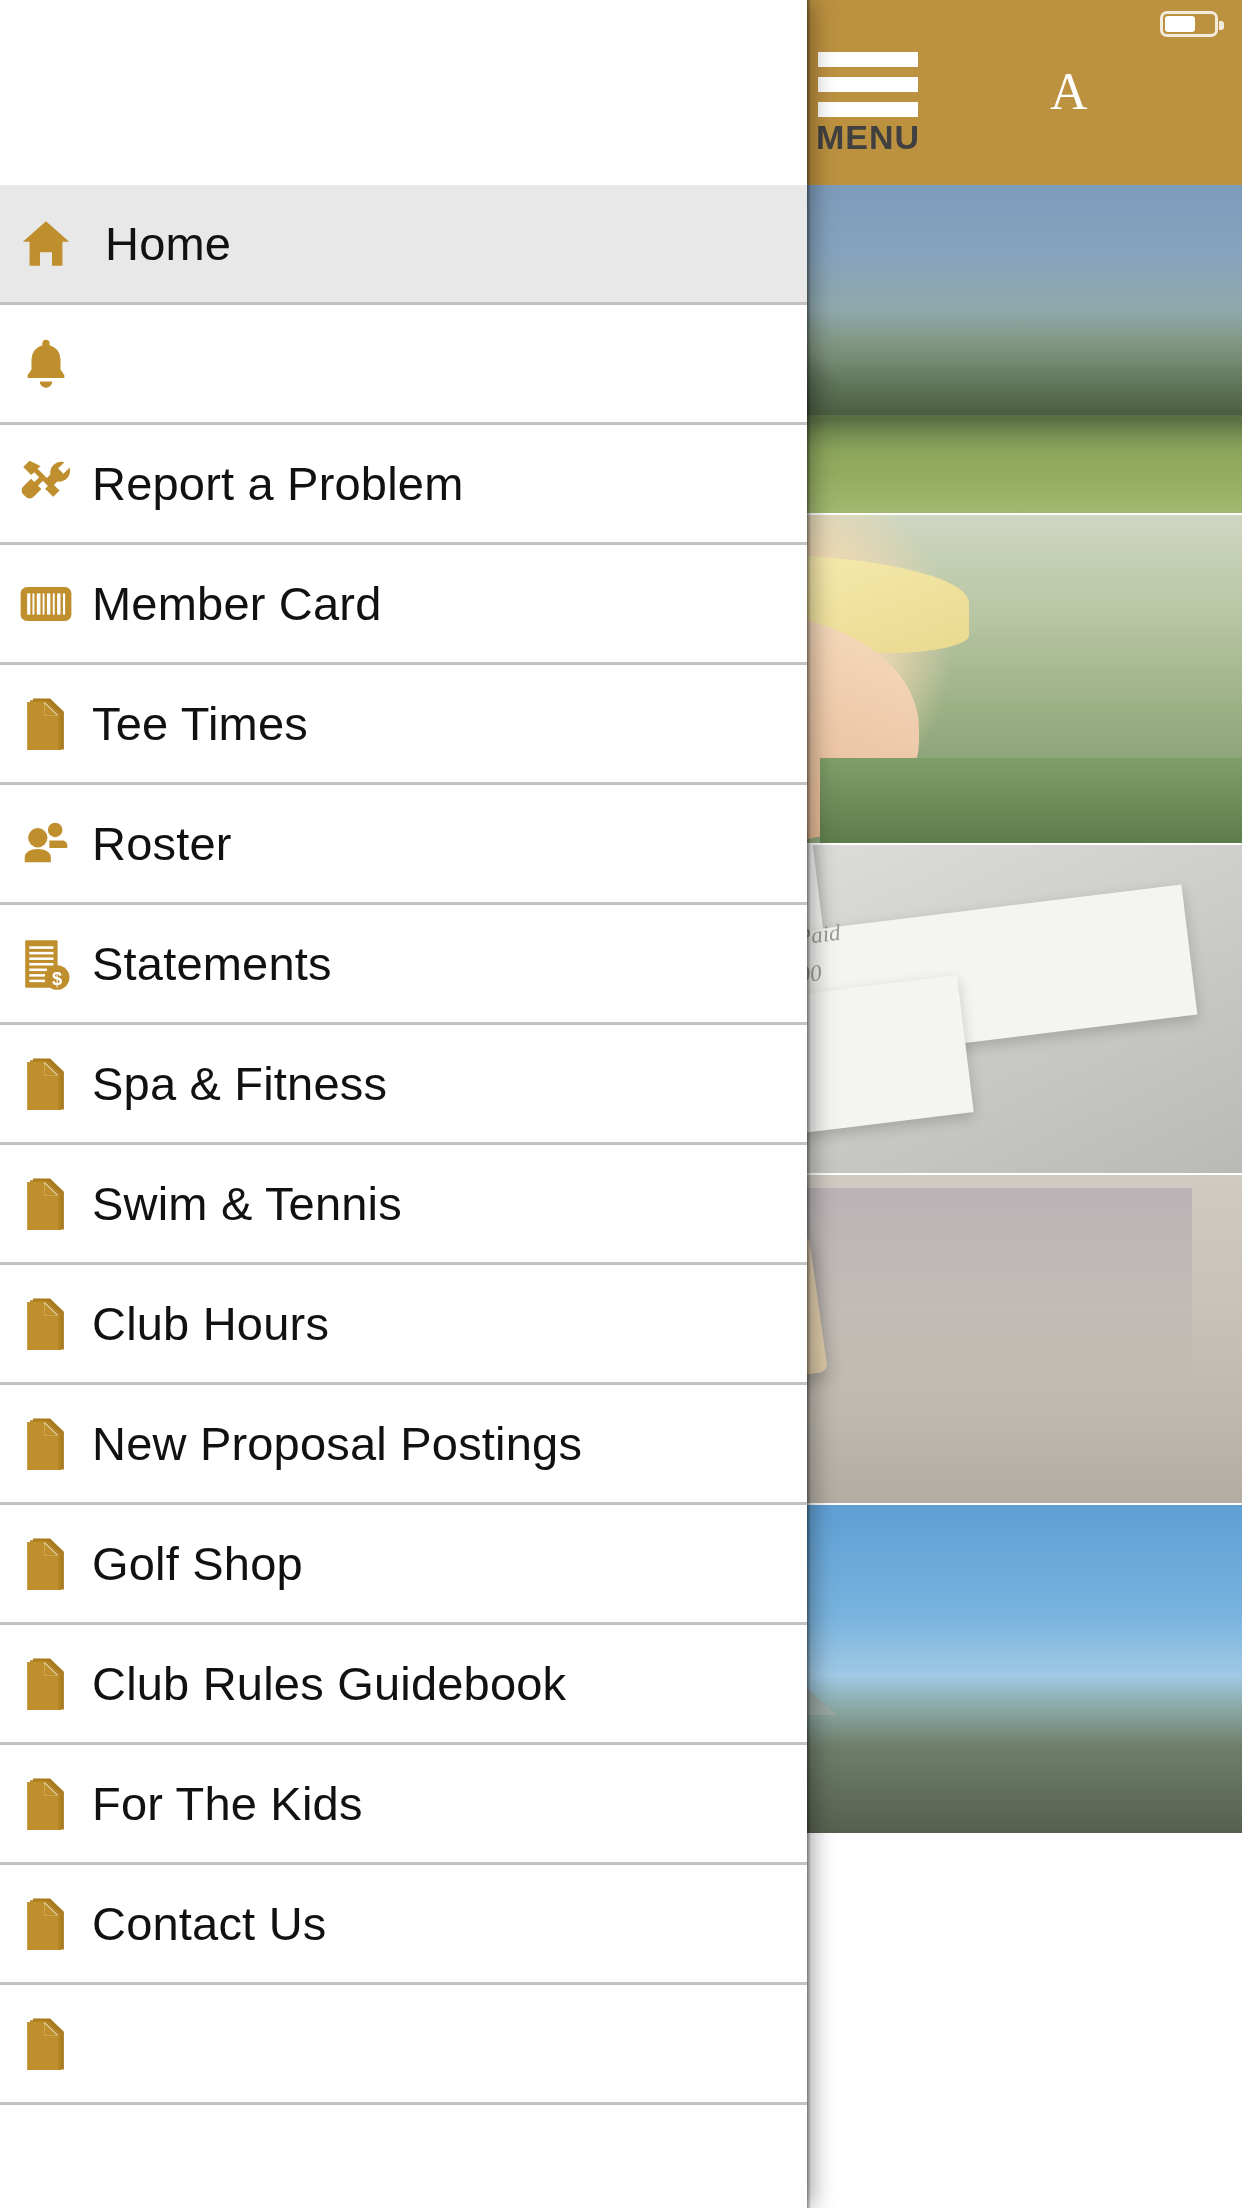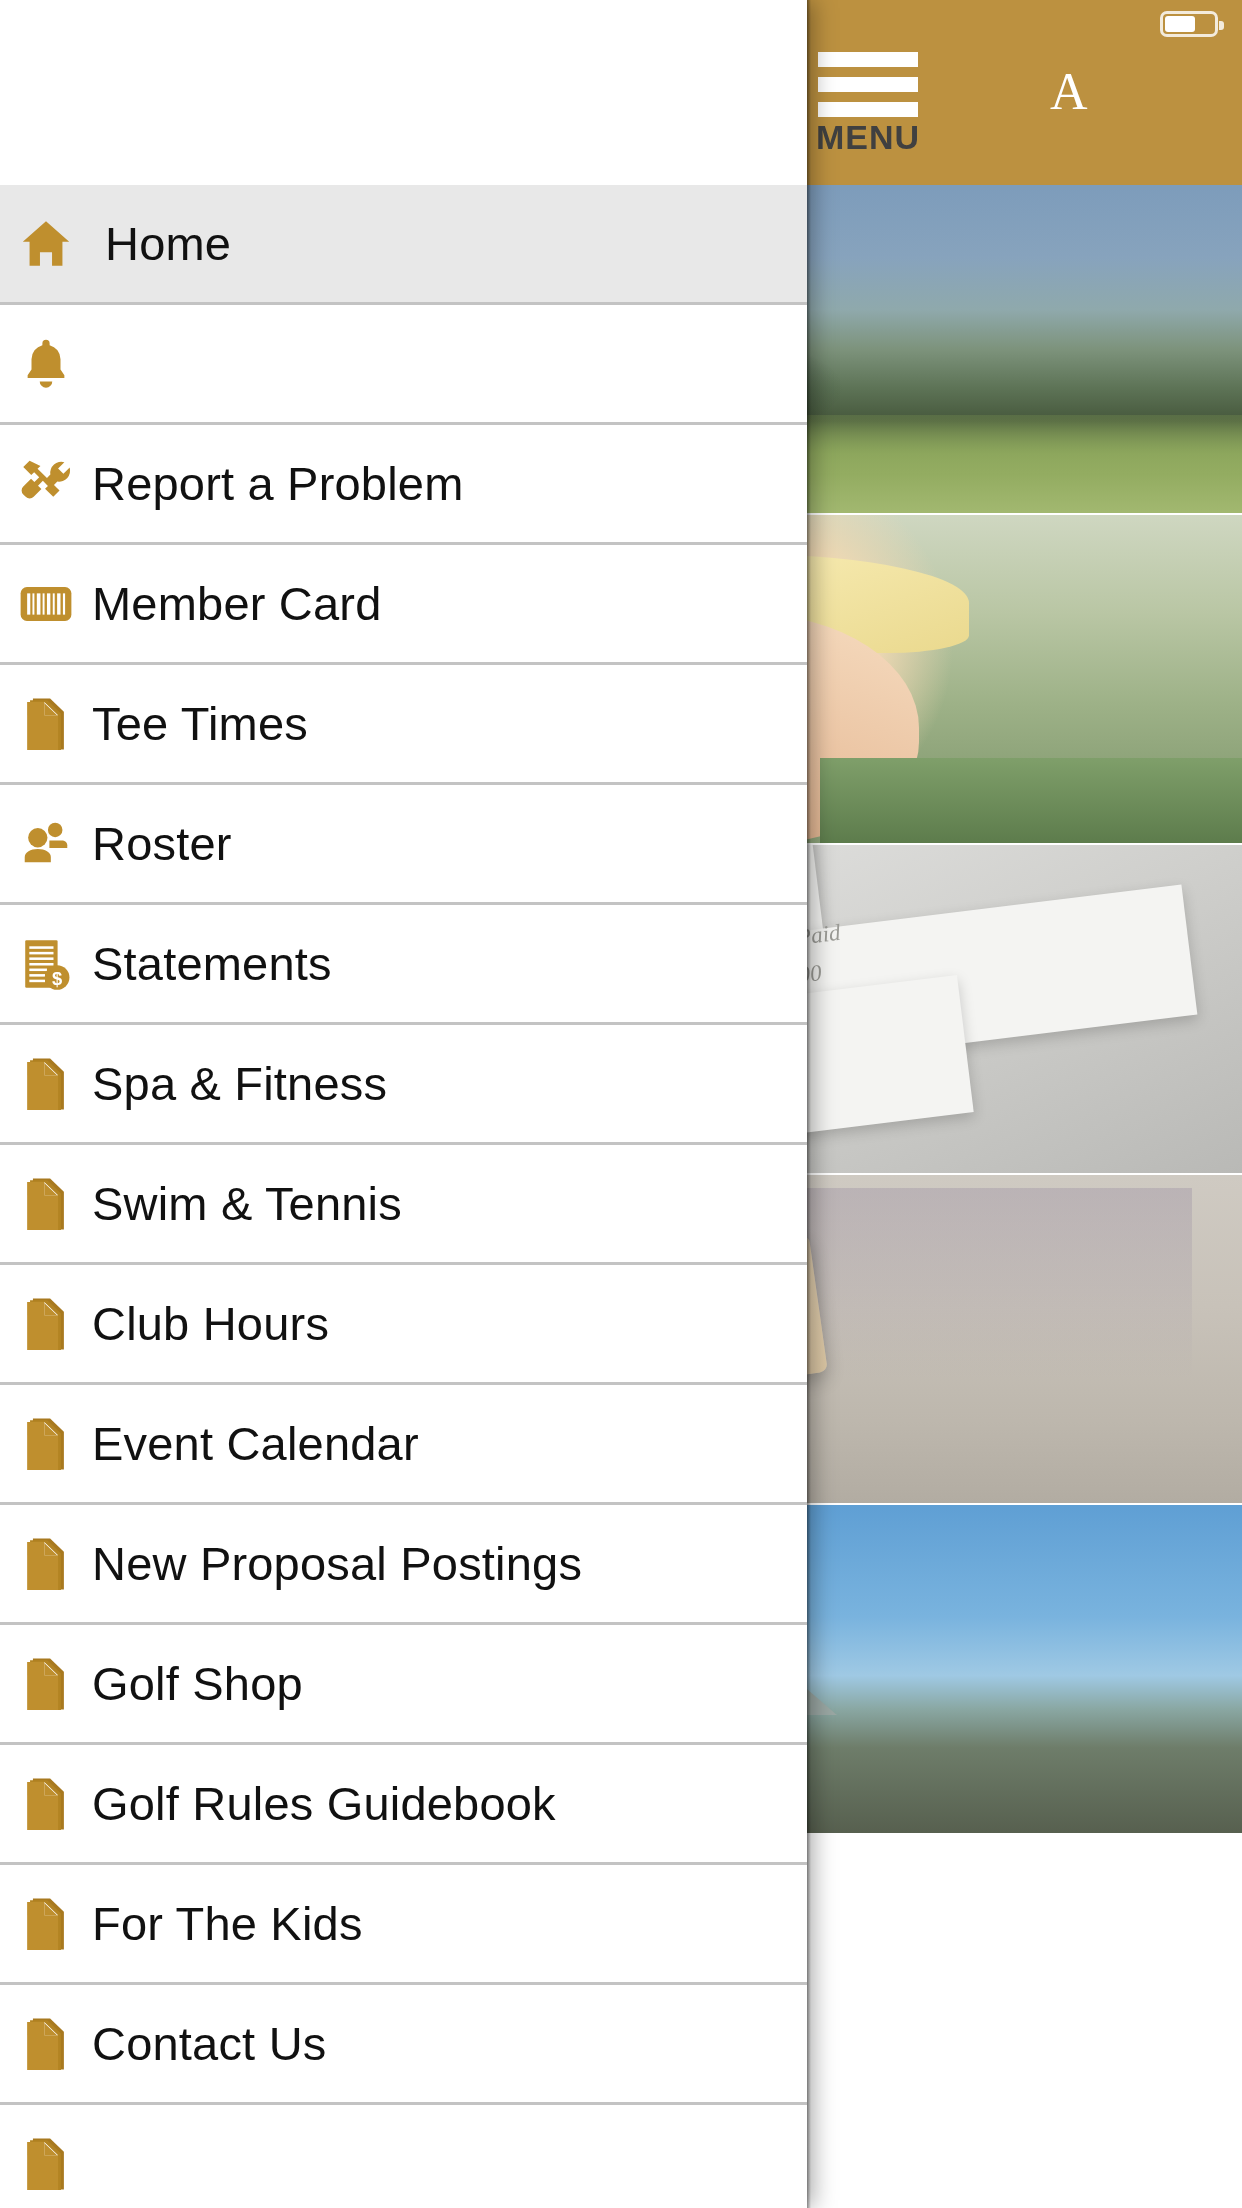--- a/index.html
+++ b/index.html
@@ -448,32 +448,20 @@
         <div class="nav-item">
           <span class="nav-icon">
             <svg width="58" height="58" viewBox="0 0 24 24" fill="#bf8f2e">
               <path d="M6.6 1.4h7.1l5.7 5.5v15.7H6.6z" fill="#a8791f"></path>
               <path d="M5.4 2.2h7.1l5.7 5.5v15.1H5.4z" fill="#b38423"></path>
               <path d="M4.2 2.9h7.1L17 8.4v14.4H4.2z" fill="#bf8f2e"></path>
               <path d="M11.3 2.9 17 8.4h-5.7z" fill="#ffffff"></path>
               <path d="M11.3 3.3 16.6 8.4h-5.3z" fill="#bf8f2e"></path>
             </svg>
           </span>
-          <span class="nav-label">Event Calendar</span>
-        </div>
-        <div class="nav-item">
-          <span class="nav-icon">
-            <svg width="58" height="58" viewBox="0 0 24 24" fill="#bf8f2e">
-              <path d="M6.6 1.4h7.1l5.7 5.5v15.7H6.6z" fill="#a8791f"></path>
-              <path d="M5.4 2.2h7.1l5.7 5.5v15.1H5.4z" fill="#b38423"></path>
-              <path d="M4.2 2.9h7.1L17 8.4v14.4H4.2z" fill="#bf8f2e"></path>
-              <path d="M11.3 2.9 17 8.4h-5.7z" fill="#ffffff"></path>
-              <path d="M11.3 3.3 16.6 8.4h-5.3z" fill="#bf8f2e"></path>
-            </svg>
-          </span>
           <span class="nav-label">New Proposal Postings</span>
         </div>
         <div class="nav-item">
           <span class="nav-icon">
             <svg width="58" height="58" viewBox="0 0 24 24" fill="#bf8f2e">
               <path d="M6.6 1.4h7.1l5.7 5.5v15.7H6.6z" fill="#a8791f"></path>
               <path d="M5.4 2.2h7.1l5.7 5.5v15.1H5.4z" fill="#b38423"></path>
               <path d="M4.2 2.9h7.1L17 8.4v14.4H4.2z" fill="#bf8f2e"></path>
               <path d="M11.3 2.9 17 8.4h-5.7z" fill="#ffffff"></path>
               <path d="M11.3 3.3 16.6 8.4h-5.3z" fill="#bf8f2e"></path>
@@ -484,21 +472,21 @@
         <div class="nav-item">
           <span class="nav-icon">
             <svg width="58" height="58" viewBox="0 0 24 24" fill="#bf8f2e">
               <path d="M6.6 1.4h7.1l5.7 5.5v15.7H6.6z" fill="#a8791f"></path>
               <path d="M5.4 2.2h7.1l5.7 5.5v15.1H5.4z" fill="#b38423"></path>
               <path d="M4.2 2.9h7.1L17 8.4v14.4H4.2z" fill="#bf8f2e"></path>
               <path d="M11.3 2.9 17 8.4h-5.7z" fill="#ffffff"></path>
               <path d="M11.3 3.3 16.6 8.4h-5.3z" fill="#bf8f2e"></path>
             </svg>
           </span>
-          <span class="nav-label">Golf Rules Guidebook</span>
+          <span class="nav-label">Club Rules Guidebook</span>
         </div>
         <div class="nav-item">
           <span class="nav-icon">
             <svg width="58" height="58" viewBox="0 0 24 24" fill="#bf8f2e">
               <path d="M6.6 1.4h7.1l5.7 5.5v15.7H6.6z" fill="#a8791f"></path>
               <path d="M5.4 2.2h7.1l5.7 5.5v15.1H5.4z" fill="#b38423"></path>
               <path d="M4.2 2.9h7.1L17 8.4v14.4H4.2z" fill="#bf8f2e"></path>
               <path d="M11.3 2.9 17 8.4h-5.7z" fill="#ffffff"></path>
               <path d="M11.3 3.3 16.6 8.4h-5.3z" fill="#bf8f2e"></path>
             </svg>

